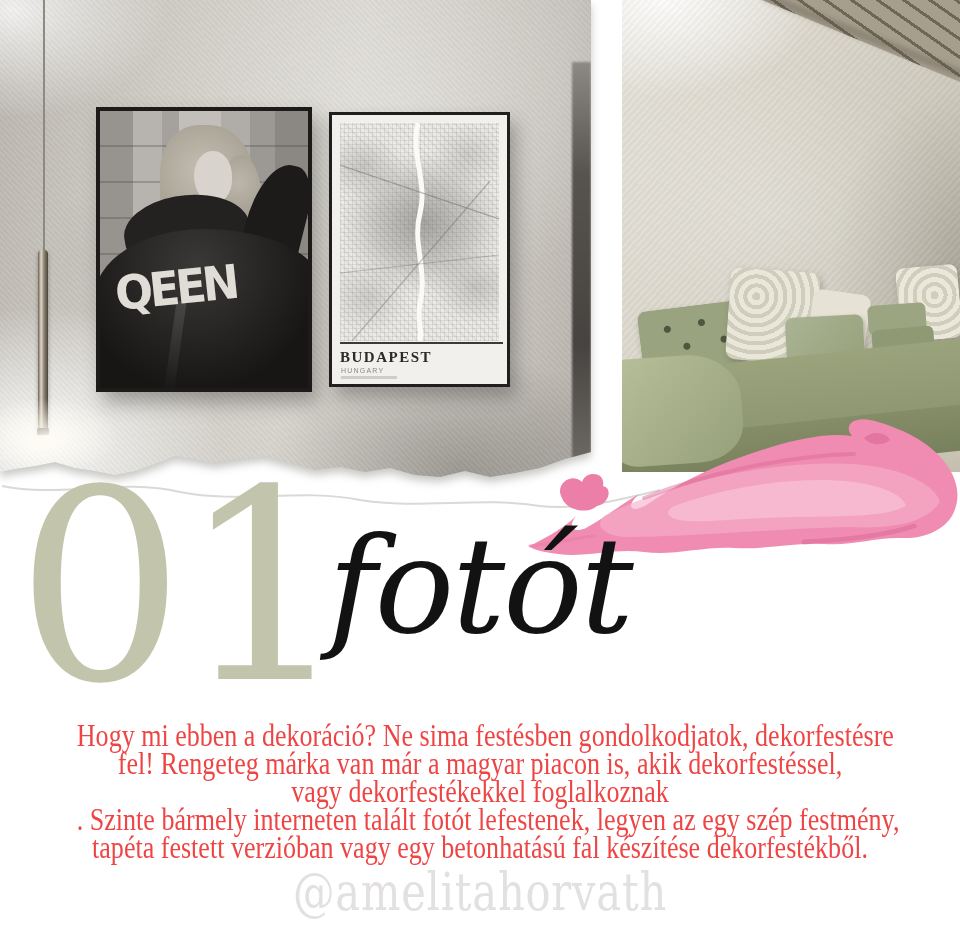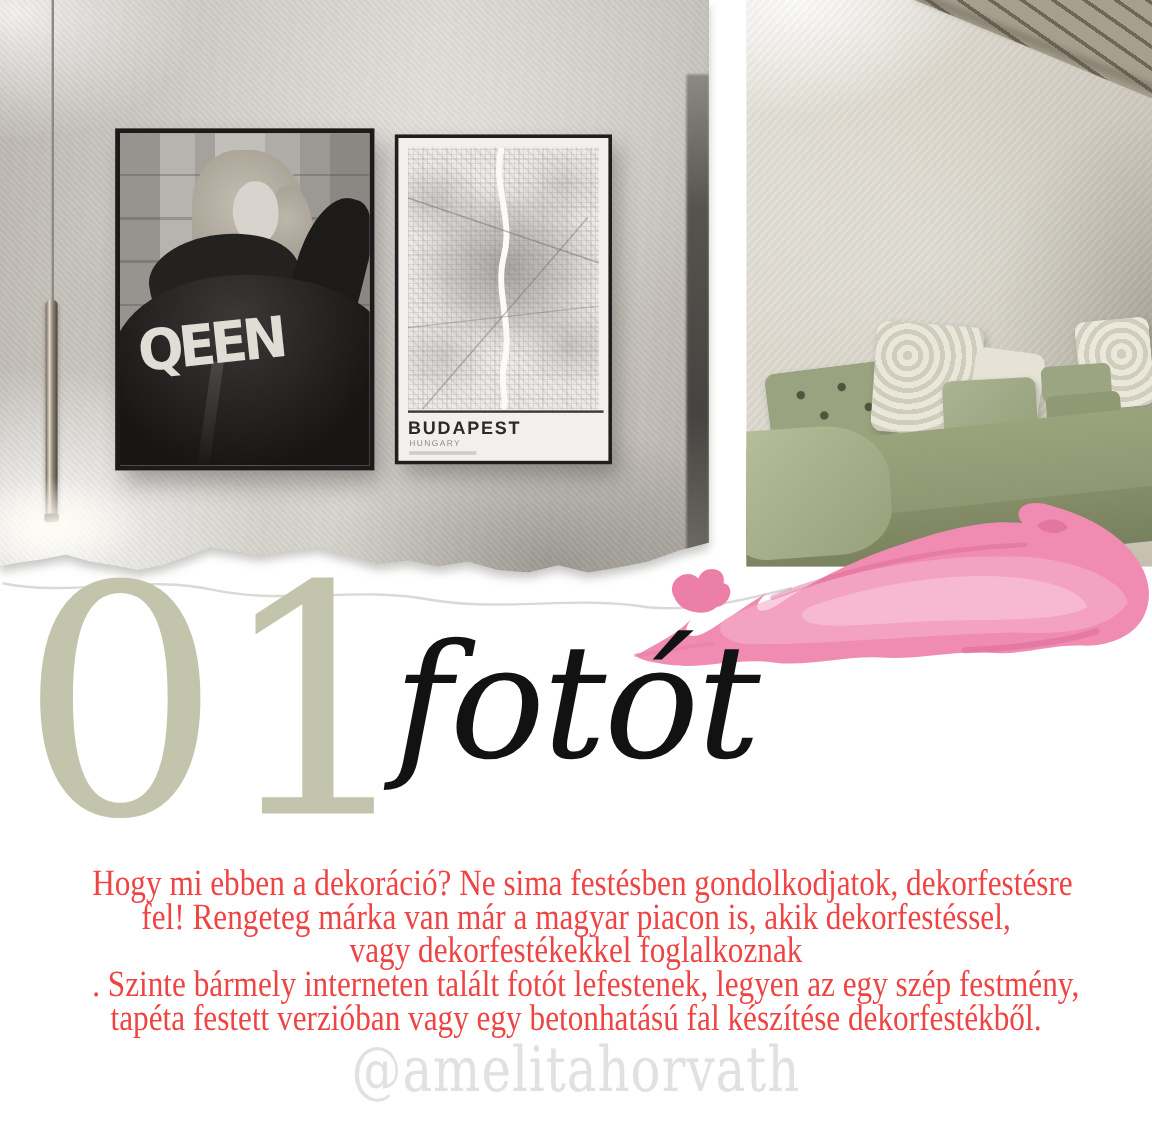--- a/index.html
+++ b/index.html
@@ -62,21 +62,21 @@
     background-image:
       radial-gradient(ellipse 90px 80px at 52% 46%, rgba(108,108,104,.55), rgba(138,138,134,.32) 55%, rgba(160,160,156,.16) 75%, rgba(160,160,156,0) 90%),
       radial-gradient(ellipse 50px 40px at 15% 20%, rgba(130,130,126,.35), rgba(130,130,126,0) 80%),
       radial-gradient(ellipse 55px 45px at 85% 75%, rgba(130,130,126,.35), rgba(130,130,126,0) 80%),
       radial-gradient(ellipse 45px 40px at 80% 15%, rgba(130,130,126,.28), rgba(130,130,126,0) 80%),
       radial-gradient(ellipse 50px 45px at 18% 80%, rgba(130,130,126,.28), rgba(130,130,126,0) 80%),
       repeating-linear-gradient(0deg, rgba(122,122,118,.16) 0 1px, rgba(0,0,0,0) 1px 4px),
       repeating-linear-gradient(90deg, rgba(122,122,118,.16) 0 1px, rgba(0,0,0,0) 1px 4px),
       repeating-linear-gradient(45deg, rgba(122,122,118,.10) 0 2px, rgba(0,0,0,0) 2px 6px);}
   .m-rule{left:8px;width:163px;bottom:40px;height:2px;background:#3b3a38;}
-  .m-title{left:8px;bottom:19px;font-family:Liberation Sans, sans-serif;font-weight:700;
+  .m-title{left:8px;bottom:19px;font-family:Liberation Serif, serif;font-weight:700;
     font-size:15px;letter-spacing:1.5px;color:#2c2b2a;line-height:1;}
   .m-sub{left:9px;bottom:10px;font-family:"Liberation Sans",sans-serif;font-size:7px;
     letter-spacing:1.2px;color:#8b8986;line-height:1;}
   .m-fine{left:9px;bottom:5px;width:56px;height:3px;background:#cfcdc9;}
 
   .dark-band{left:572px;top:62px;width:19px;height:402px;filter:blur(1px);
     background:linear-gradient(180deg,#8d8984,#57534f 28%,#474340 70%,#6d6965);}
 
   
   .torn-line{left:0;top:446px;width:700px;height:70px;}

